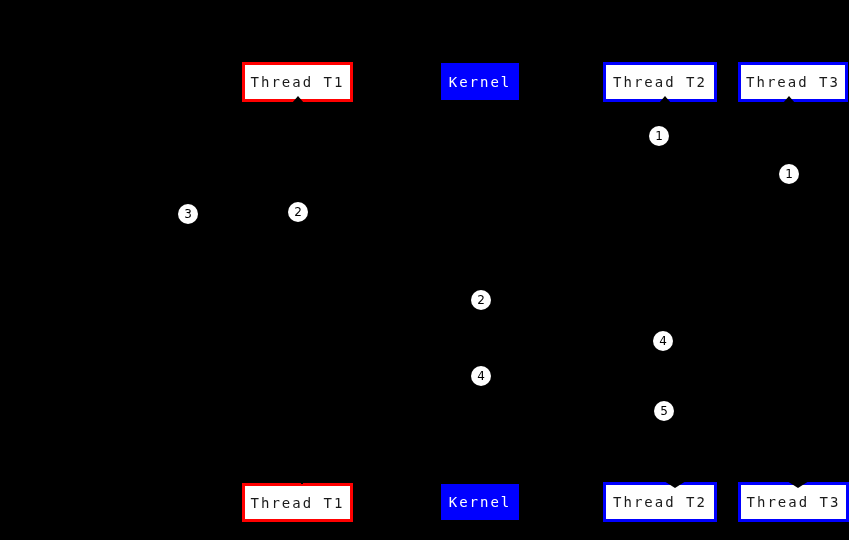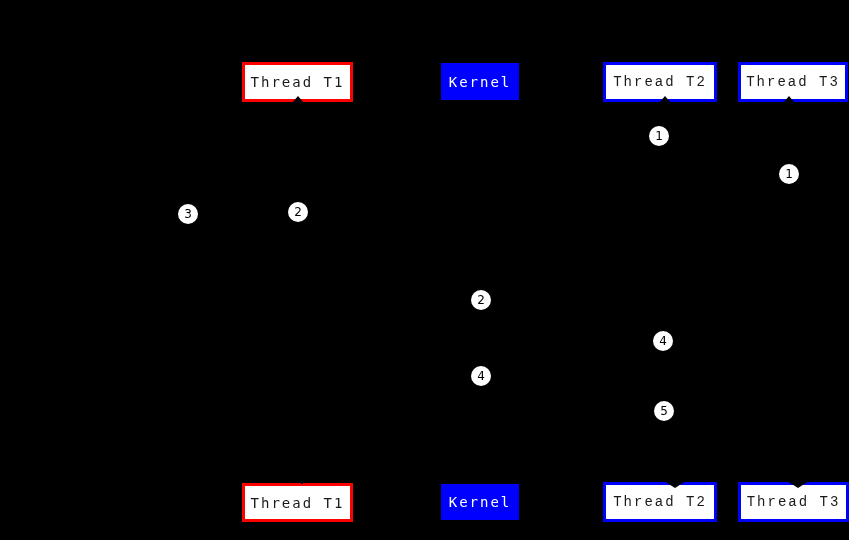--- a/index.html
+++ b/index.html
@@ -20,21 +20,21 @@
     position: absolute;
     box-sizing: border-box;
     display: flex;
     align-items: center;
     justify-content: center;
     font-size: 14px;
     letter-spacing: 2px;
     white-space: nowrap;
   }
   .red-box   { background: var(--white); border: 3px solid var(--red);  color: var(--text); }
-  .blue-box  { background: var(--white); border: 3px solid var(--blue); color: var(--text); font-family: Liberation Mono, monospace; }
+  .blue-box  { background: var(--white); border: 3px solid var(--blue); color: var(--text); }
   .blue-fill { background: var(--blue);  border: 2px solid var(--blue); color: var(--white); }
   .marker {
     position: absolute;
     width: 20px;
     height: 20px;
     border-radius: 50%;
     background: var(--white);
     color: var(--black);
     display: flex;
     align-items: center;

